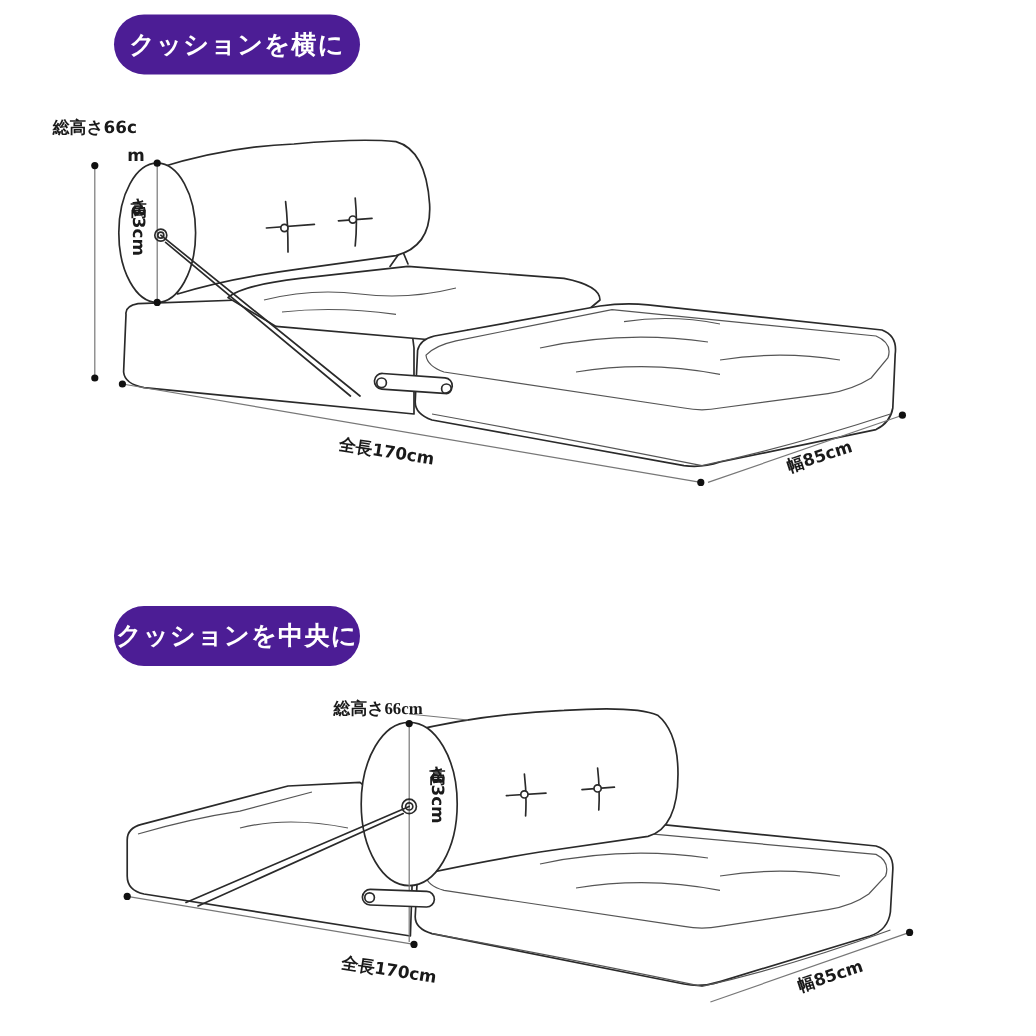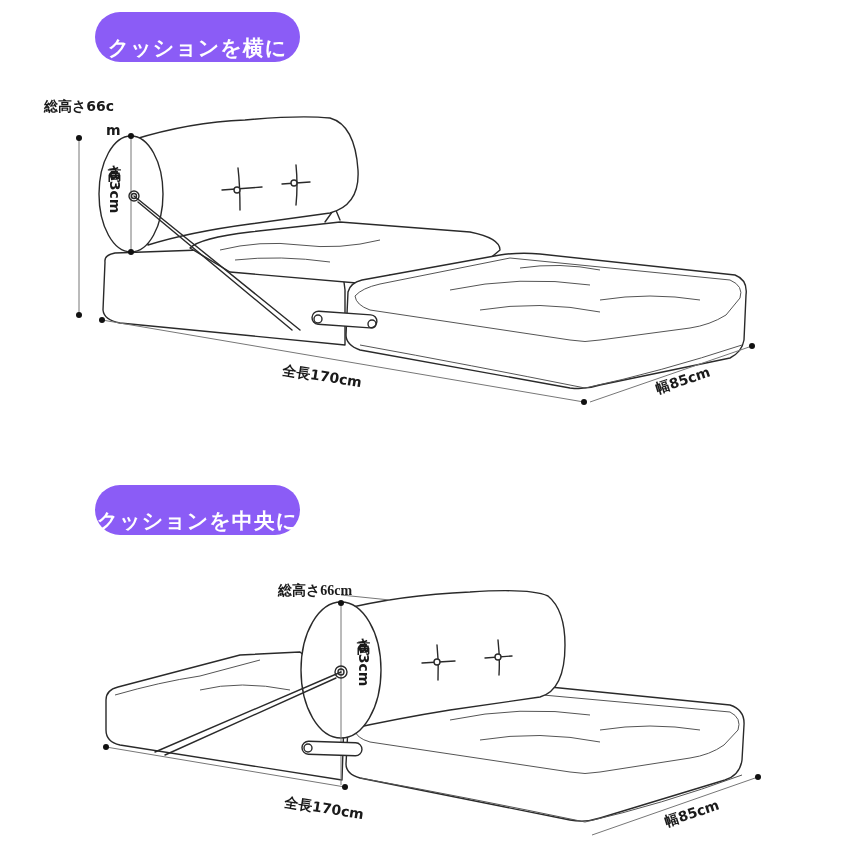--- a/index.html
+++ b/index.html
@@ -1,20 +1,20 @@
 <!DOCTYPE html>
 <html><head>
 <meta charset="utf-8">
 <style>
   html, body { margin: 0; padding: 0; background: #ffffff; }
   body { width: 863px; height: 863px; position: relative; overflow: hidden;
          font-family: "DejaVu Sans", "Liberation Sans", sans-serif; }
-  .pill { position: absolute; background: #8b5cf6; color: #ffffff; border-radius: 28px;
+  .pill { position: absolute; background: #4c1d95; color: #ffffff; border-radius: 28px;
           font-weight: bold; font-size: 21px; letter-spacing: 1px;
-          display: flex; align-items: flex-end; justify-content: center; }
+          display: flex; align-items: center; justify-content: center; }
   .label { position: absolute; color: #1a1a1a; font-weight: bold; font-size: 14px; white-space: nowrap; }
   .vlabel { position: absolute; color: #1a1a1a; font-weight: bold; font-size: 14px;
             writing-mode: vertical-rl; white-space: nowrap; }
   svg.draw { position: absolute; left: 0; top: 0; }
   .s { fill: none; stroke: #2a2a2a; stroke-width: 1.4; stroke-linecap: round; stroke-linejoin: round; }
   .thin { fill: none; stroke: #555; stroke-width: 1; }
   .dim { fill: none; stroke: #777; stroke-width: 1; }
   .dot { fill: #111; }
   .fill { fill: #ffffff; stroke: #2a2a2a; stroke-width: 1.4; stroke-linejoin: round; }
 </style>
@@ -118,21 +118,21 @@
 <div class="vlabel" style="left:106px; top:155px;">
   <span>高さ33cm</span>
 </div>
 <div class="label" style="left:282px; top:368px; transform:rotate(9deg);">
   <span>全長170cm</span>
 </div>
 <div class="label" style="left:655px; top:372px; transform:rotate(-18deg);">
   <span>幅85cm</span>
 </div>
 
-<div class="pill" style="left:95px; top:485px; width:205px; height:50px;">
+<div class="pill" style="left:95px; top:505px; width:205px; height:50px;">
   <span>クッションを中央に</span>
 </div>
 
 <div class="label" style="left:278px; top:582px;font-family:Liberation Serif, serif;">
   <span>総高さ66cm</span>
 </div>
 <div class="vlabel" style="left:355px; top:628px;">
   <span>高さ33cm</span>
 </div>
 <div class="label" style="left:284px; top:800px; transform:rotate(9deg);">

